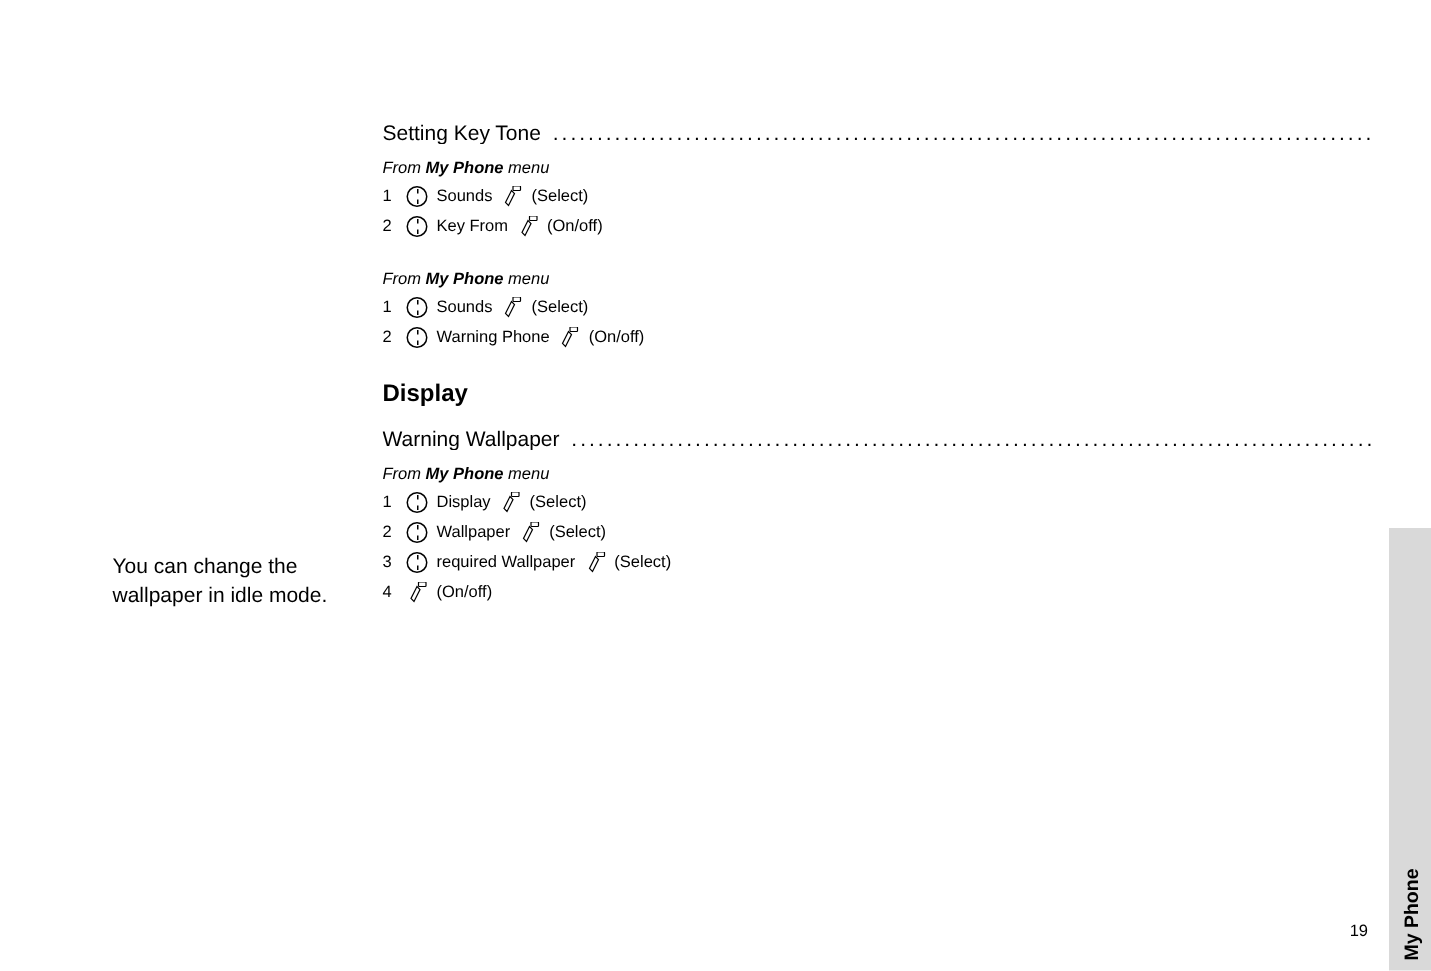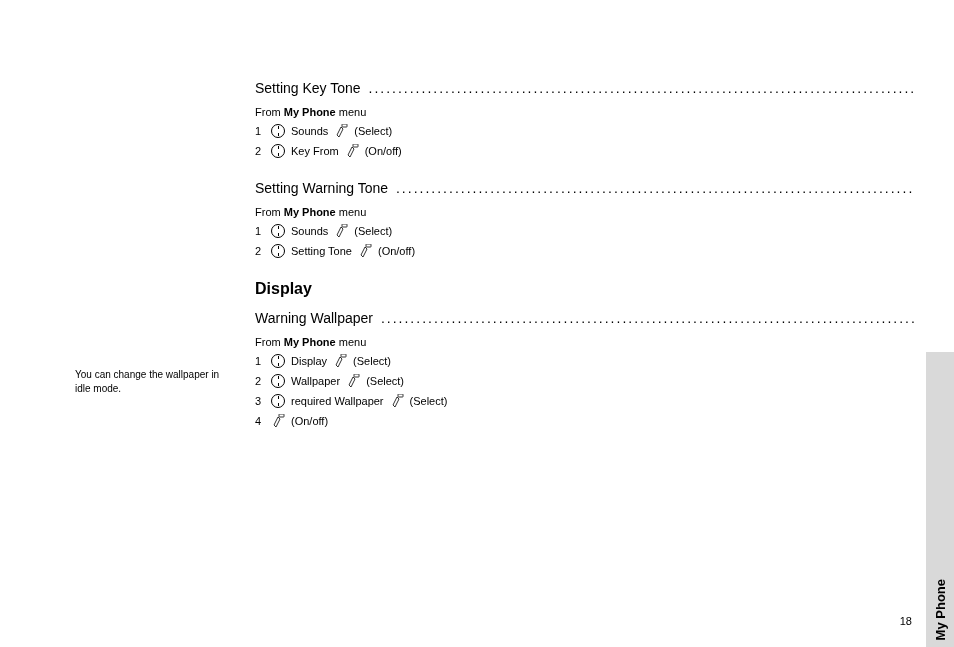--- a/index.html
+++ b/index.html
@@ -14,21 +14,21 @@
   .page {
     position: relative;
     width: 100%;
     height: 100%;
     padding: 80px 40px 30px 75px;
   }
   .sidenote {
     position: absolute;
     left: 75px;
     width: 160px;
-    font-size: 10px;
+    font-size: 14px;
     line-height: 1.35;
   }
   .main-col {
     margin-left: 180px;
     width: 660px;
   }
   .section-title {
     font-size: 14px;
     position: relative;
     white-space: nowrap;
@@ -39,20 +39,21 @@
     padding-right: 4px;
   }
   .section-title::after {
     content: "...........................................................................................................................................................................................................";
     letter-spacing: 2px;
     font-weight: normal;
   }
   .intro {
     font-size: 11px;
     margin-bottom: 6px;
+    font-style: italic;
   }
   .step {
     font-size: 11px;
     margin-bottom: 6px;
     display: flex;
     align-items: center;
     gap: 6px;
   }
   .step-num {
     width: 10px;
@@ -117,21 +118,21 @@
     bottom: 20px;
     font-size: 11px;
   }
   .from-line b { font-weight: bold; }
 </style>
 </head>
 <body>
 
 <div class="side-tab"></div>
 <div class="side-tab-label">My Phone</div>
-<div class="page-number">18</div>
+<div class="page-number">19</div>
 
 <div class="page">
 
   <div class="main-col">
 
     <div class="block">
       <div class="section-title">
         <span class="title-text">Setting Key Tone</span>
       </div>
       <div class="intro from-line">
@@ -157,42 +158,39 @@
             <svg viewBox="0 0 14 14">
               <rect x="8" y="0" width="5" height="3" rx="0.5" fill="none" stroke="#000" stroke-width="0.8"></rect>
               <path d="M7 3 L3 11 L5 13 L9 5 Z" fill="none" stroke="#000" stroke-width="0.8"></path>
             </svg>
           </span>
         <span>(On/off)</span>
       </div>
     </div>
 
     <div class="block">
-      <div class="section-title">
-        <span class="title-text">Setting Warning Tone</span>
-      </div>
       <div class="intro from-line">
         <span>From </span><b>My Phone</b><span> menu</span>
       </div>
       <div class="step">
         <span class="step-num">1</span>
         <span class="nav-icon"></span>
         <span class="bold">Sounds</span>
         <span class="select-icon">
             <svg viewBox="0 0 14 14">
               <rect x="8" y="0" width="5" height="3" rx="0.5" fill="none" stroke="#000" stroke-width="0.8"></rect>
               <path d="M7 3 L3 11 L5 13 L9 5 Z" fill="none" stroke="#000" stroke-width="0.8"></path>
             </svg>
           </span>
         <span>(Select)</span>
       </div>
       <div class="step">
         <span class="step-num">2</span>
         <span class="nav-icon"></span>
-        <span class="bold">Setting Tone</span>
+        <span class="bold">Warning Phone</span>
         <span class="select-icon">
             <svg viewBox="0 0 14 14">
               <rect x="8" y="0" width="5" height="3" rx="0.5" fill="none" stroke="#000" stroke-width="0.8"></rect>
               <path d="M7 3 L3 11 L5 13 L9 5 Z" fill="none" stroke="#000" stroke-width="0.8"></path>
             </svg>
           </span>
         <span>(On/off)</span>
       </div>
     </div>
 

